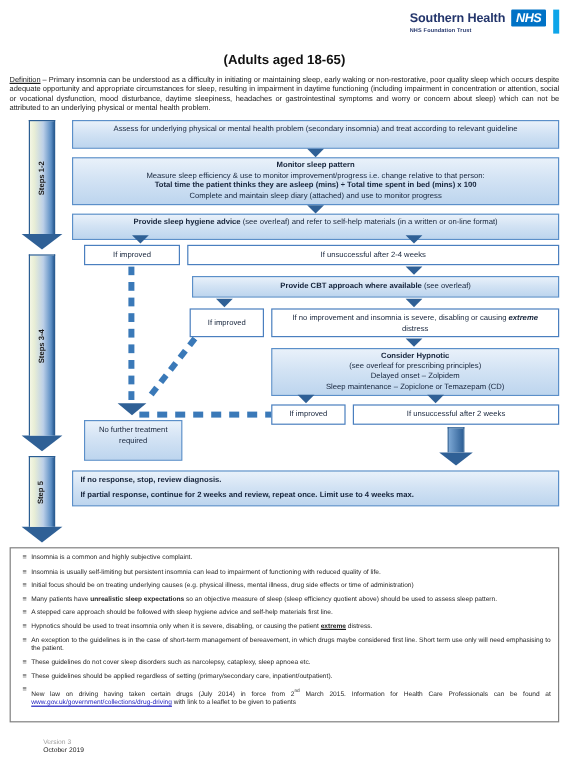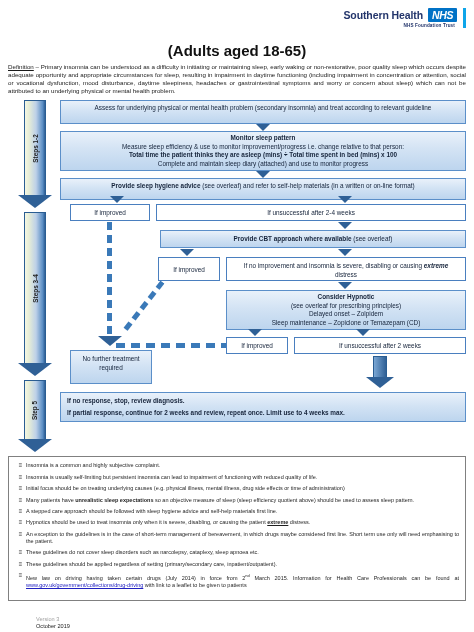--- a/index.html
+++ b/index.html
@@ -11,22 +11,22 @@
     color:#1a1a1a;
     overflow:hidden;
     position:relative;
   }
   .page { position:relative; width:474px; height:632px; padding:0; }
 
   
   .header { position:relative; height:44px; }
   .logo-wrap {
     position:absolute; right:8px; top:8px;
-    text-align:right;
-    border-right:3px solid #0ea5e9;
+    text-align:left;
+    border-right:5px solid #0ea5e9;
     padding-right:6px;
     margin-left:40px;
   }
   .logo-row { display:flex; align-items:center; justify-content:flex-end; gap:5px; }
   .logo-text {
     font-size:10.5px; font-weight:bold; color:#23356b;
     letter-spacing:-0.1px; white-space:nowrap;
   }
   .nhs-badge {
     background:#0072c6; color:#ffffff;
@@ -38,21 +38,21 @@
     font-size:4.6px; color:#23356b; font-weight:bold;
     letter-spacing:0.15px; margin-top:1px; padding-right:2px;
   }
 
   
   .title {
     text-align:center; font-weight:bold; font-size:10.6px;
     line-height:13px; margin:0 0 1px 0; color:#111;
   }
   .subtitle {
-    text-align:center; font-weight:bold; font-size:15px;
+    text-align:center; font-weight:bold; font-size:11px;
     line-height:13px; margin-bottom:6px; color:#111;
   }
 
   
   .definition {
     font-size:6.2px; line-height:8.1px; text-align:justify;
     margin:0 8px 5px 8px; color:#1a1a1a;
   }
   .definition u { text-decoration:underline; }
 

